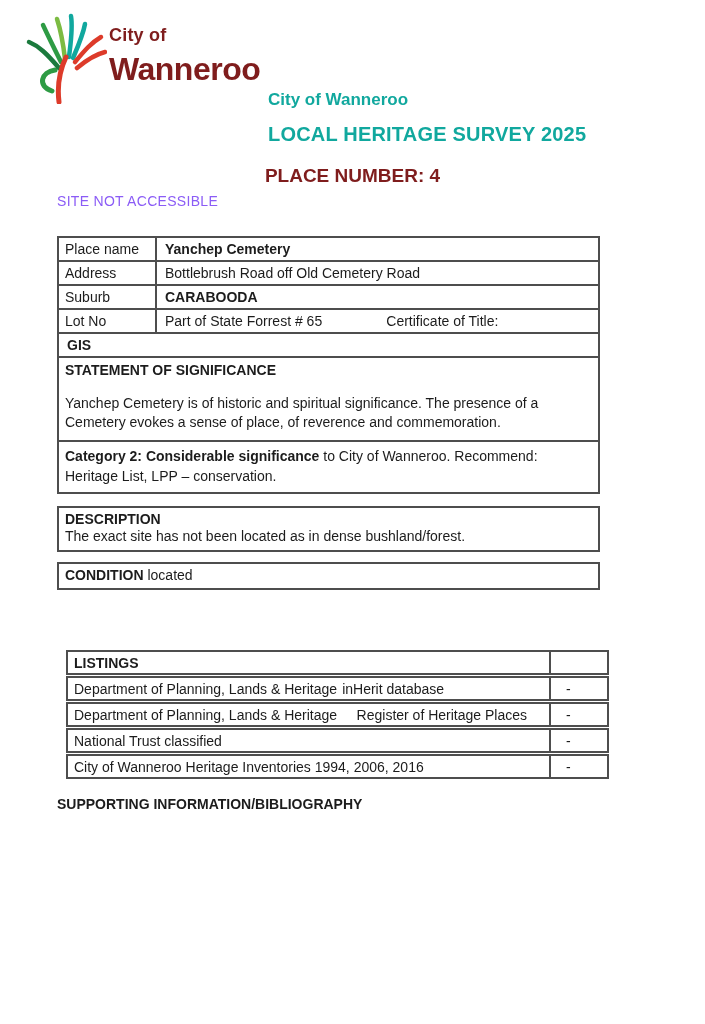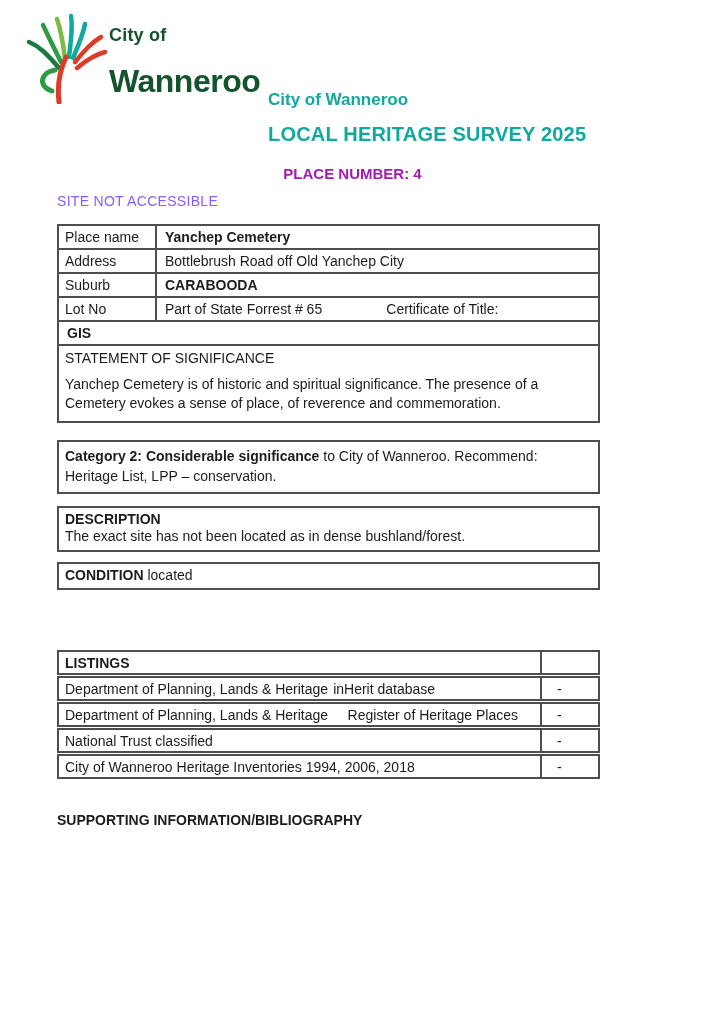--- a/index.html
+++ b/index.html
@@ -12,64 +12,64 @@
     height: 1024px;
     margin: 0 auto;
     background: #ffffff;
     overflow: hidden;
     color: #1c1c1c;
   }
 
   
   .logo { position: absolute; left: 25px; top: 12px; display: flex; align-items: flex-start; }
   .logo-fronds { width: 82px; height: 92px; flex: 0 0 auto; }
-  .logo-text { margin-left: 2px; margin-top: 14px; color: #14532d; line-height: 1; }
+  .logo-text { margin-left: 2px; margin-top: 14px; color: #7f1d1d; line-height: 1; }
   .logo-text .small { font-size: 18px; font-weight: 600; letter-spacing: 0.2px; }
-  .logo-text .big   { font-size: 32px; font-weight: 800; margin-top: 21px; letter-spacing: -0.5px; }
+  .logo-text .big   { font-size: 32px; font-weight: 800; margin-top: 9px; letter-spacing: -0.5px; }
 
   
   .masthead { position: absolute; left: 268px; top: 90px; color: #11a89e; }
   .masthead .org   { font-size: 17px; font-weight: bold; }
   .masthead .title { font-size: 20px; font-weight: bold; margin-top: 13px; letter-spacing: 0.2px; }
 
   
   .place-number {
     position: absolute; left: 0; top: 165px; width: 705px;
-    text-align: center; font-size: 15px; font-weight: bold; color: #a21caf;
+    text-align: center; font-size: 19px; font-weight: bold; color: #7f1d1d;
   }
   .access-note { position: absolute; left: 57px; top: 193px; font-size: 14px; color: #8b5cf6; letter-spacing: 0.3px; }
 
   
   .doc-block { position: absolute; left: 57px; width: 543px; font-size: 14px; }
   .bordered { border: 2px solid #4e4e4e; background: #fff; }
 
   
   table.details { width: 543px; border-collapse: collapse; font-size: 14px; }
   table.details td { border: 2px solid #4e4e4e; padding: 2px 8px; height: 24px; vertical-align: middle; }
   table.details td.lbl { width: 98px; padding-left: 6px; }
   table.details td.val { }
   .bold { font-weight: bold; }
   .val-split { position: relative; }
   .val-split .v2 { position: absolute; left: 52%; top: 3px; white-space: nowrap; }
   td.sig-cell { padding: 4px 8px 8px 6px !important; height: auto !important; }
-  .sig-head { font-weight: normal; margin-bottom: 9px; }
+  .sig-head { font-weight: bold; margin-bottom: 16px; }
   .sig-text { line-height: 19px; }
 
   
   .category-box { top: 440px; padding: 4px 8px 6px 6px; line-height: 20px; }
 
   
   .stack { display: flex; flex-direction: column; gap: 10px; }
   .stack .row-box { border: 2px solid #4e4e4e; background: #fff; padding: 3px 8px 5px 6px; }
   .row-head { font-weight: bold; }
   .row-text { line-height: 18px; }
   .inline-head { font-weight: bold; }
 
   
-  .listings-stack { display: flex; flex-direction: column; gap: 1px; }
+  .listings-stack { display: flex; flex-direction: column; gap: 1px; margin-left: 9px; }
   .listing-row { display: flex; border: 2px solid #4e4e4e; background: #fff; min-height: 25px; }
   .listing-main { flex: 1 1 auto; position: relative; display: flex; align-items: center; padding: 2px 6px; }
   .listing-detail { position: absolute; left: 57%; top: 50%; transform: translateY(-50%); white-space: nowrap; }
   .listing-detail.shift { left: 60%; }
   .listing-status { flex: 0 0 58px; border-left: 2px solid #4e4e4e; display: flex; align-items: center; padding-left: 15px; }
 
   
   .supporting-stack { display: flex; flex-direction: column; gap: 1px; }
   .supporting-stack .row-box { min-height: 22px; }
   .supporting-stack .empty-row { min-height: 18px; }
@@ -100,30 +100,30 @@
   </div>
 
   <div class="masthead">
     <div class="org">City of Wanneroo</div>
     <div class="title">LOCAL HERITAGE SURVEY 2025</div>
   </div>
 
   <div class="place-number">PLACE NUMBER: 4</div>
   <div class="access-note">SITE NOT ACCESSIBLE</div>
 
-  <div class="doc-block" style="top:224px;">
+  <div class="doc-block" style="top:236px;">
     <table class="details">
       <tbody>
           <tr>
         <td class="lbl">Place name</td>
         <td class="val bold">Yanchep Cemetery</td>
       </tr>
       <tr>
         <td class="lbl">Address</td>
-        <td class="val">Bottlebrush Road off Old Yanchep City</td>
+        <td class="val">Bottlebrush Road off Old Cemetery Road</td>
       </tr>
       <tr>
         <td class="lbl">Suburb</td>
         <td class="val bold">CARABOODA</td>
       </tr>
       <tr>
         <td class="lbl">Lot No</td>
         <td class="val val-split">
           <span>Part of State Forrest # 65</span>
           <span class="v2">Certificate of Title:</span>
@@ -176,24 +176,24 @@
       <div class="listing-status">-</div>
     </div>
     <div class="listing-row">
       <div class="listing-main">
         <span>National Trust classified</span>
       </div>
       <div class="listing-status">-</div>
     </div>
     <div class="listing-row">
       <div class="listing-main">
-        <span>City of Wanneroo Heritage Inventories 1994, 2006, 2018</span>
+        <span>City of Wanneroo Heritage Inventories 1994, 2006, 2016</span>
       </div>
       <div class="listing-status">-</div>
     </div>
   </div>
 
-  <div class="doc-block supporting-stack" style="top:796px;margin-top:16px;">
+  <div class="doc-block supporting-stack" style="top:796px;">
     <div class="row-box row-head">SUPPORTING INFORMATION/BIBLIOGRAPHY</div>
     <div class="row-box empty-row"></div>
   </div>
 
 </div>
 
 </body></html>

